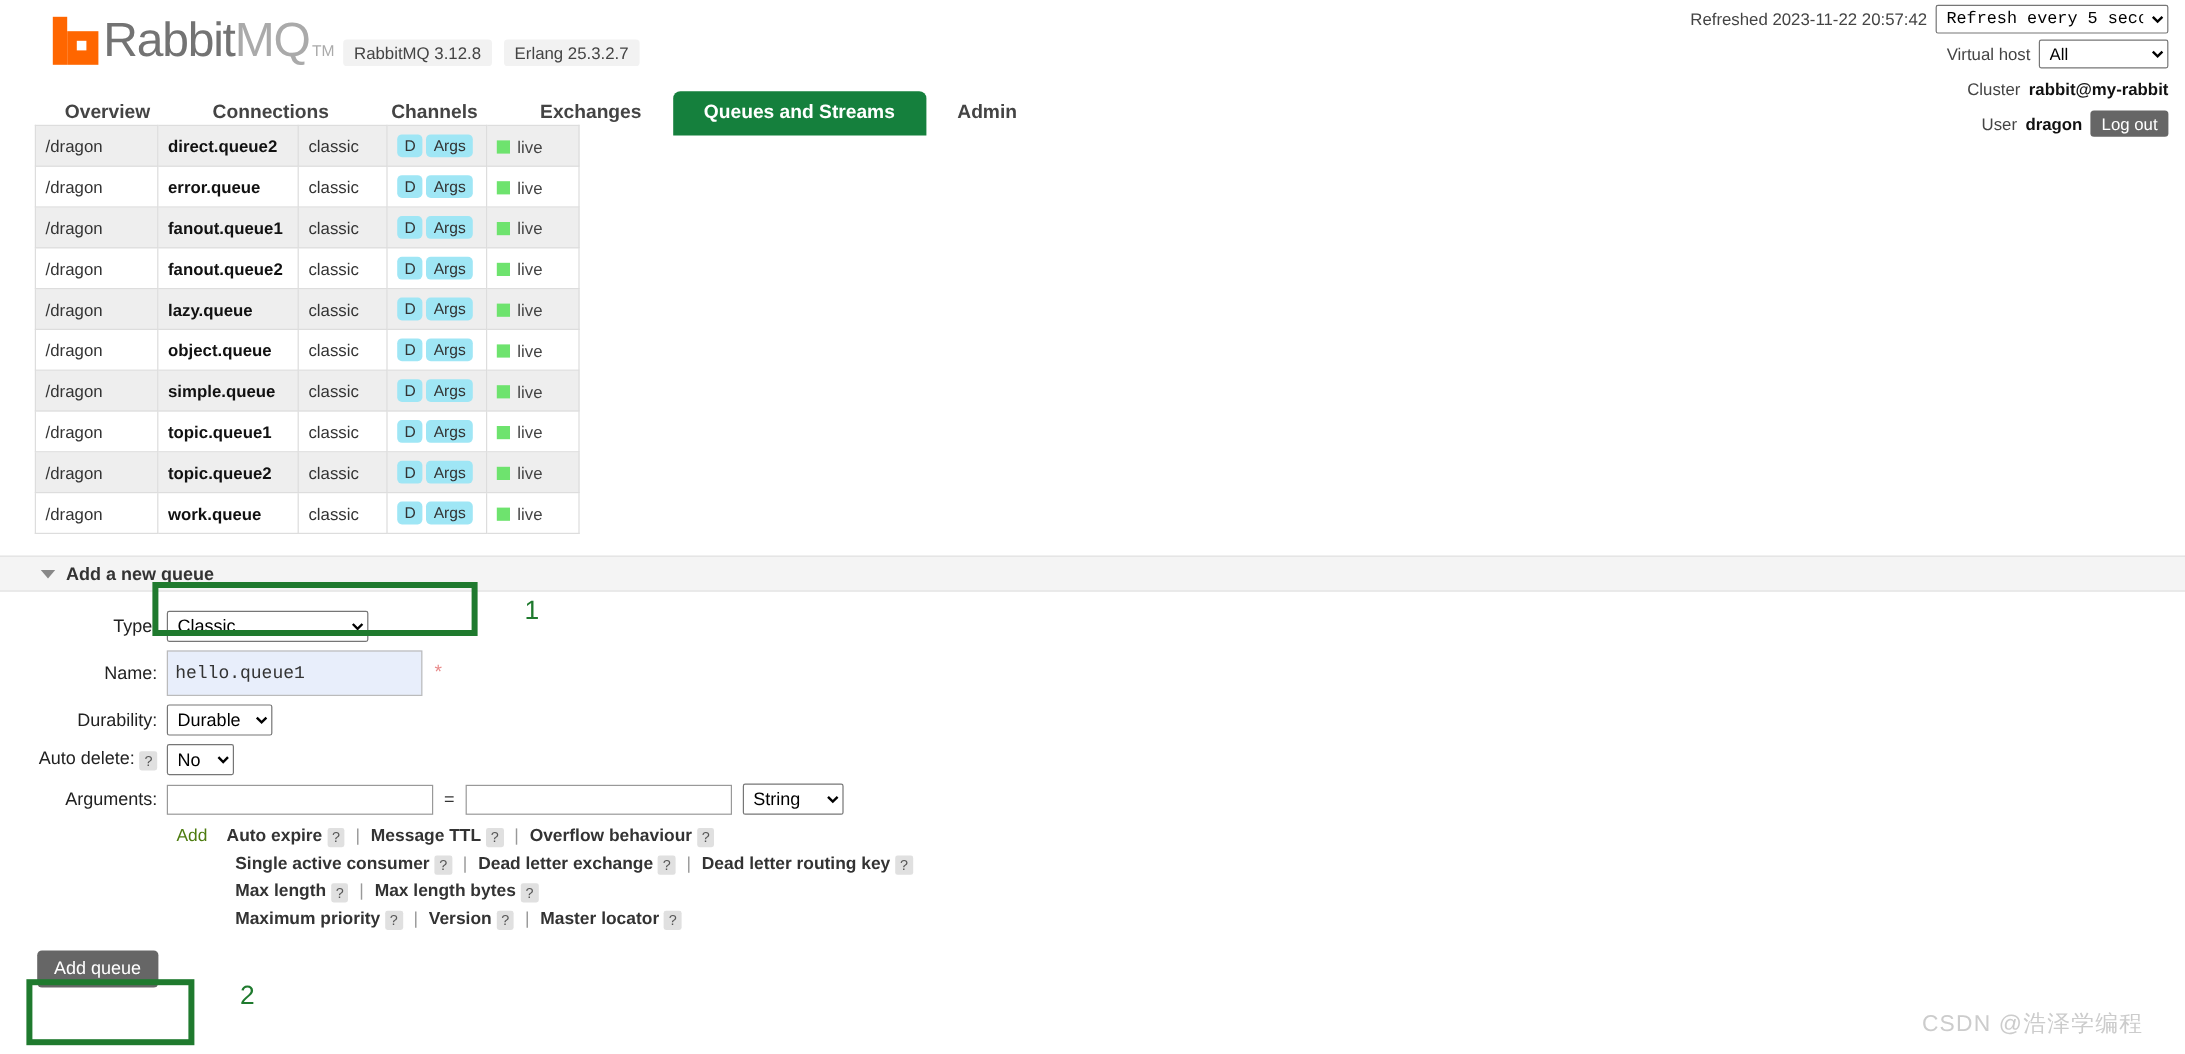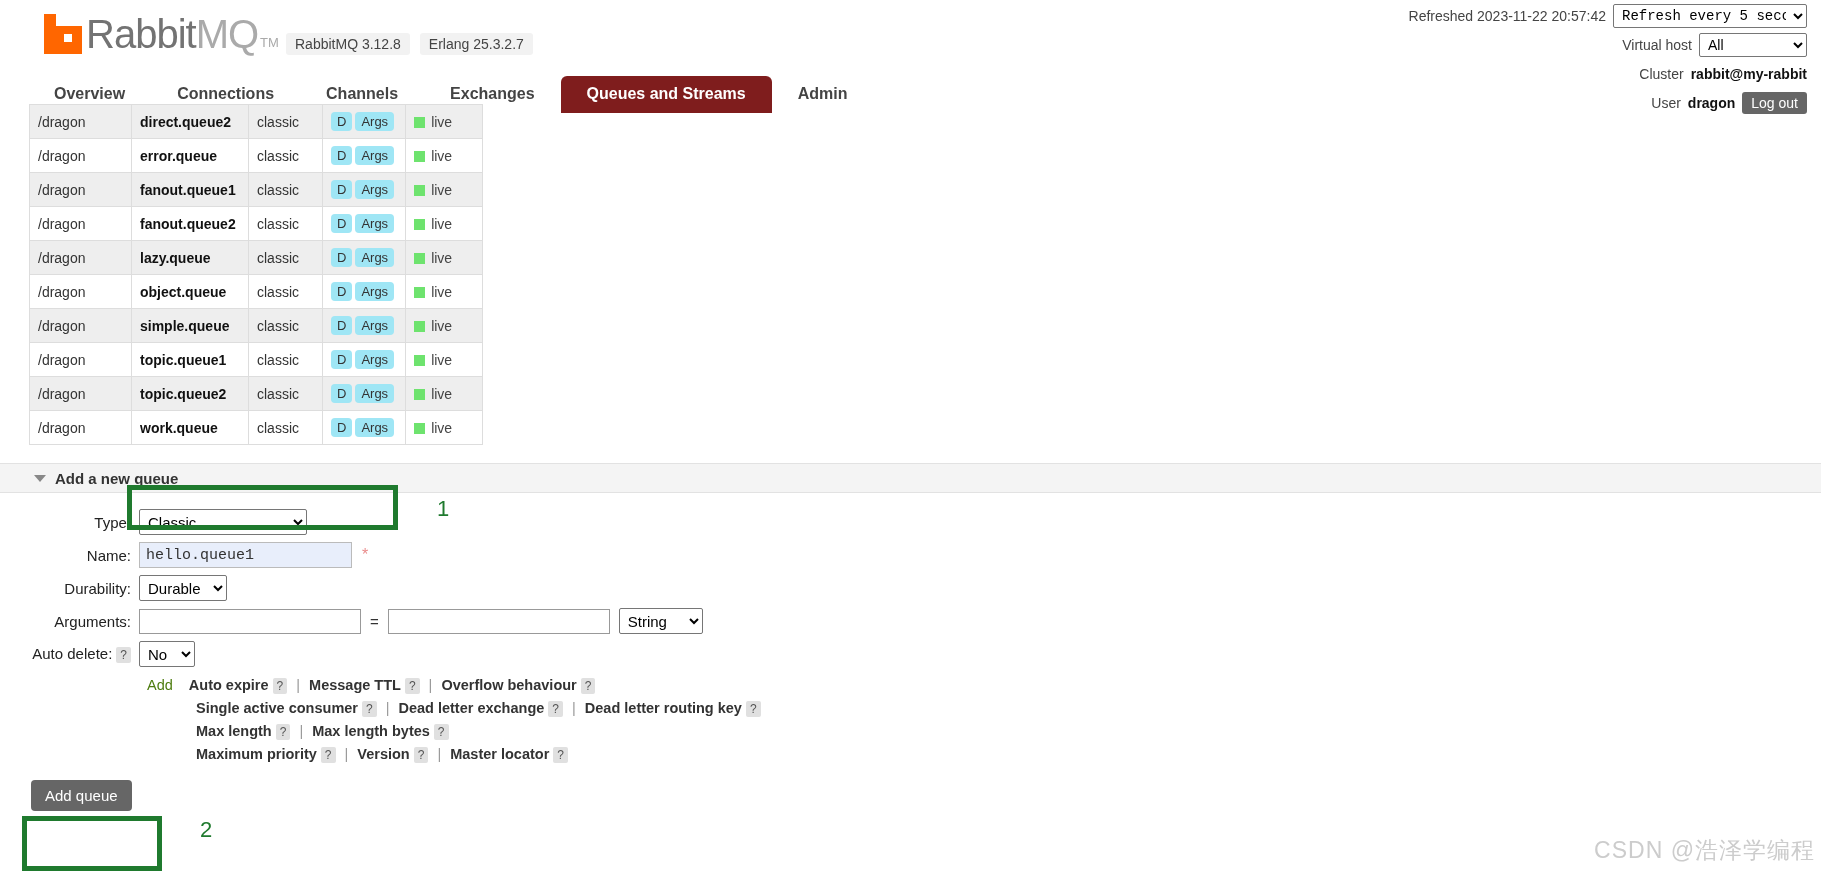--- a/index.html
+++ b/index.html
@@ -130,21 +130,21 @@
   }
   .nav-item {
     font-size: 16px;
     font-weight: bold;
     color: #444;
     padding: 9px 26px 10px 26px;
     cursor: pointer;
     white-space: nowrap;
   }
   .nav-item.active {
-    background: #7f1d1d;
+    background: #15803d;
     color: #fff;
     border-radius: 6px 6px 0 0;
   }
 
   
   #main {
     position: absolute;
     left: 0; top: 104px;
     width: 100%;
   }
@@ -261,21 +261,21 @@
   .sel-durability { width: 88px; }
   .sel-autodelete { width: 56px; }
   .sel-argtype { width: 84px; }
 
   input.text-input {
     font-family: "Liberation Mono", monospace;
     font-size: 15px;
     border: 1px solid #bbb;
     background: #e8eefb;
     color: #333;
-    height: 26px;
+    height: 38px;
     padding: 2px 6px;
   }
   .name-input { width: 213px; }
   input.arg-input {
     font-family: "Liberation Sans", sans-serif;
     font-size: 15px;
     border: 1px solid #999;
     background: #fff;
     height: 25px;
     padding: 2px 5px;
@@ -334,23 +334,23 @@
     border-radius: 4px;
     cursor: pointer;
   }
   .addqueue-wrap {
     margin-left: 31px;
     margin-top: 14px;
   }
 
   .watermark {
     position: absolute;
-    right: 6px; bottom: 12px;
+    right: 35px; bottom: 12px;
     color: #ccc;
-    font-size: 23px;
+    font-size: 19px;
     letter-spacing: 1px;
   }
 </style>
 </head>
 <body>
 
 <div id="page">
 
   <div id="header">
 
@@ -511,36 +511,36 @@
       </div>
 
       <div class="form-row">
         <div class="form-label">Durability:</div>
         <select class="form-select sel-durability">
           <option>Durable</option>
         </select>
       </div>
 
       <div class="form-row">
+        <div class="form-label"><span>Auto delete:</span><span class="help-q">?</span></div>
+        <select class="form-select sel-autodelete">
+          <option>No</option>
+        </select>
+      </div>
+
+      <div class="form-row">
         <div class="form-label">Arguments:</div>
         <input class="arg-input arg-key" type="text" value="" style="">
         <span class="eq-sign">=</span>
         <input class="arg-input arg-val" type="text" value="" style="">
         <select class="form-select sel-argtype" style="margin-left:9px;">
           <option>String</option>
         </select>
       </div>
 
-      <div class="form-row">
-        <div class="form-label"><span>Auto delete:</span><span class="help-q">?</span></div>
-        <select class="form-select sel-autodelete">
-          <option>No</option>
-        </select>
-      </div>
-
       <div class="hints" id="hints-block">
           <div class="hint-line">
             <span class="add-link">Add</span>
             <span class="hint-link">Auto expire</span>
             <span class="help-q">?</span>
             <span class="pipe">|</span>
             <span class="hint-link">Message TTL</span>
             <span class="help-q">?</span>
             <span class="pipe">|</span>
             <span class="hint-link">Overflow behaviour</span>

